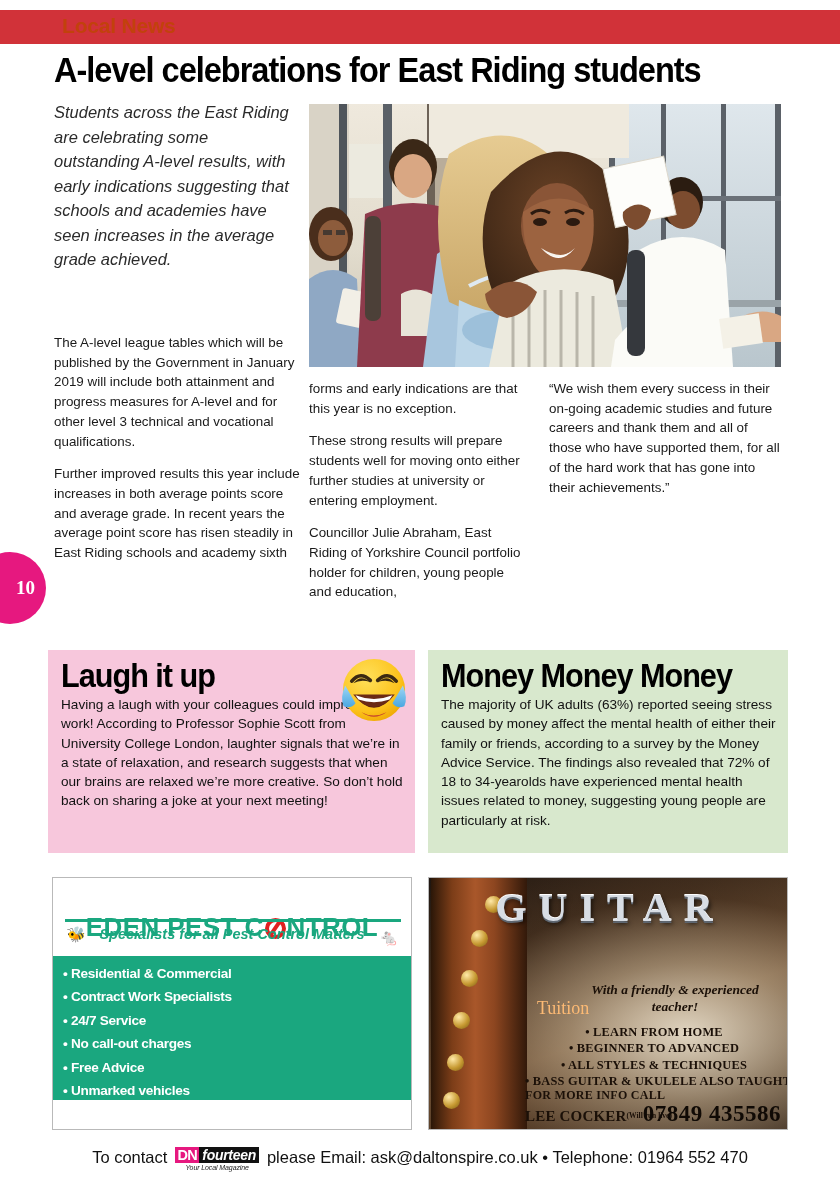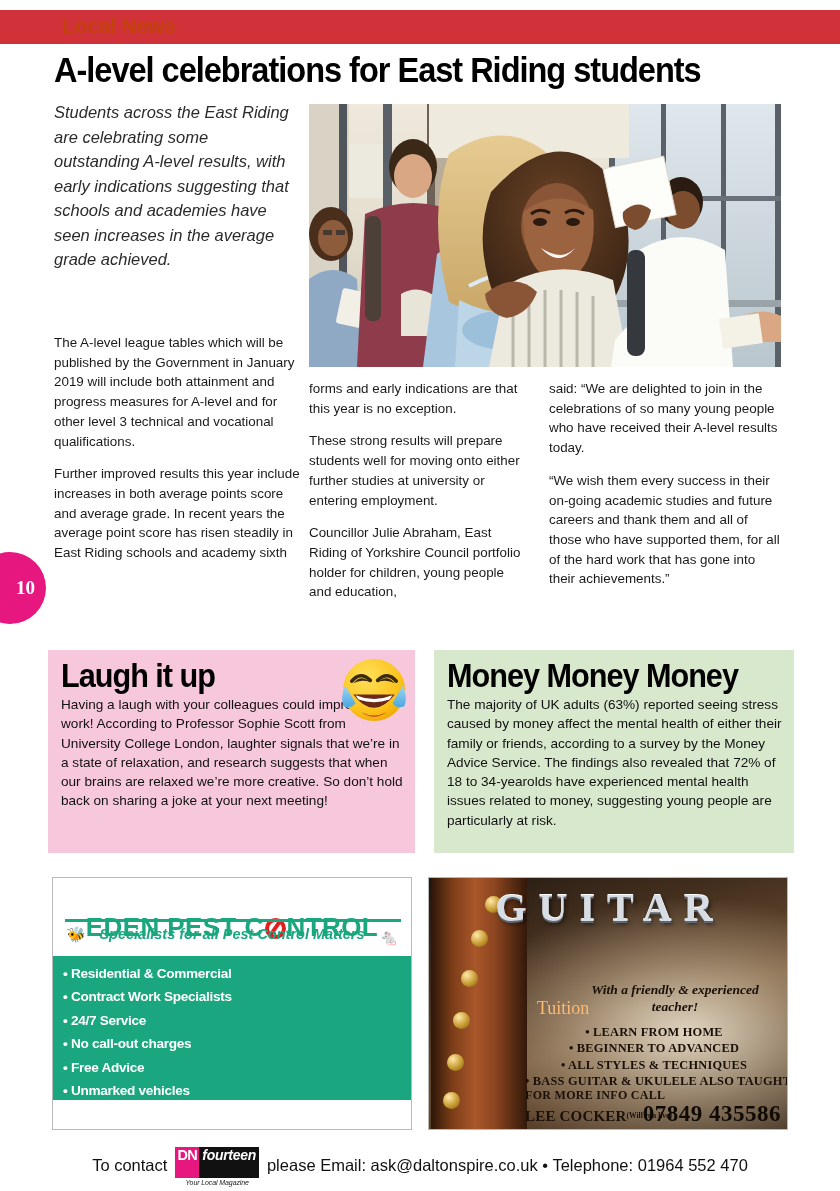--- a/index.html
+++ b/index.html
@@ -112,21 +112,20 @@
     left: 48px; top: 650px;
     width: 367px; height: 203px;
     background: #f7c7dc;
     padding: 8px 12px 8px 13px;
   }
   .box-money {
     left: 428px; top: 650px;
     width: 360px; height: 203px;
     background: #d8e8cd;
     padding: 8px 12px 8px 13px;
-    margin-left: 6px;
   }
   .box-title {
     font-size: 34px;
     font-weight: bold;
     line-height: 1;
     letter-spacing: -1.1px;
     color: #000000;
     margin: 0 0 3px 0;
     transform: scaleX(0.9);
     transform-origin: left top;
@@ -370,21 +369,21 @@
     gap: 5px;
   }
   .logo-dn {
     display: inline-flex;
     flex-direction: column;
     align-items: center;
     margin: 0 3px;
     position: relative;
     top: 2px;
   }
-  .logo-row { display: flex; align-items: stretch; height: 31px; }
+  .logo-row { display: flex; align-items: stretch; height: 16px; }
   .logo-dn-mark {
     background: #e6187f;
     color: #ffffff;
     font-weight: bold;
     font-size: 14.5px;
     padding: 0 2px;
     line-height: 17px;
     letter-spacing: -0.5px;
   }
   .logo-fourteen {
@@ -520,21 +519,20 @@
   <div class="col col-1">
     <p>The A-level league tables which will be published by the Government in January 2019 will include both attainment and progress measures for A-level and for other level 3 technical and vocational qualifications.</p>
     <p>Further improved results this year include increases in both average points score and average grade.  In recent years the average point score has risen steadily in East Riding schools and academy sixth</p>
   </div>
   <div class="col col-2">
     <p>forms and early indications are that this year is no exception.</p>
     <p>These strong results will prepare students well for moving onto either further studies at university or entering employment.</p>
     <p>Councillor Julie Abraham, East Riding of Yorkshire Council portfolio holder for children, young people and education,</p>
   </div>
   <div class="col col-3">
-    <p>said: “We are delighted to join in the celebrations of so many young people who have received their A-level results today.</p>
     <p>“We wish them every success in their on-going academic studies and future careers and thank them and all of those who have supported them, for all of the hard work that has gone into their achievements.”</p>
   </div>
 
   <div class="page-badge">
     <span>10</span>
   </div>
 
   <div class="box box-laugh">
     <div class="box-title">Laugh it up</div>
     <svg class="emoji" viewBox="0 0 100 100">

